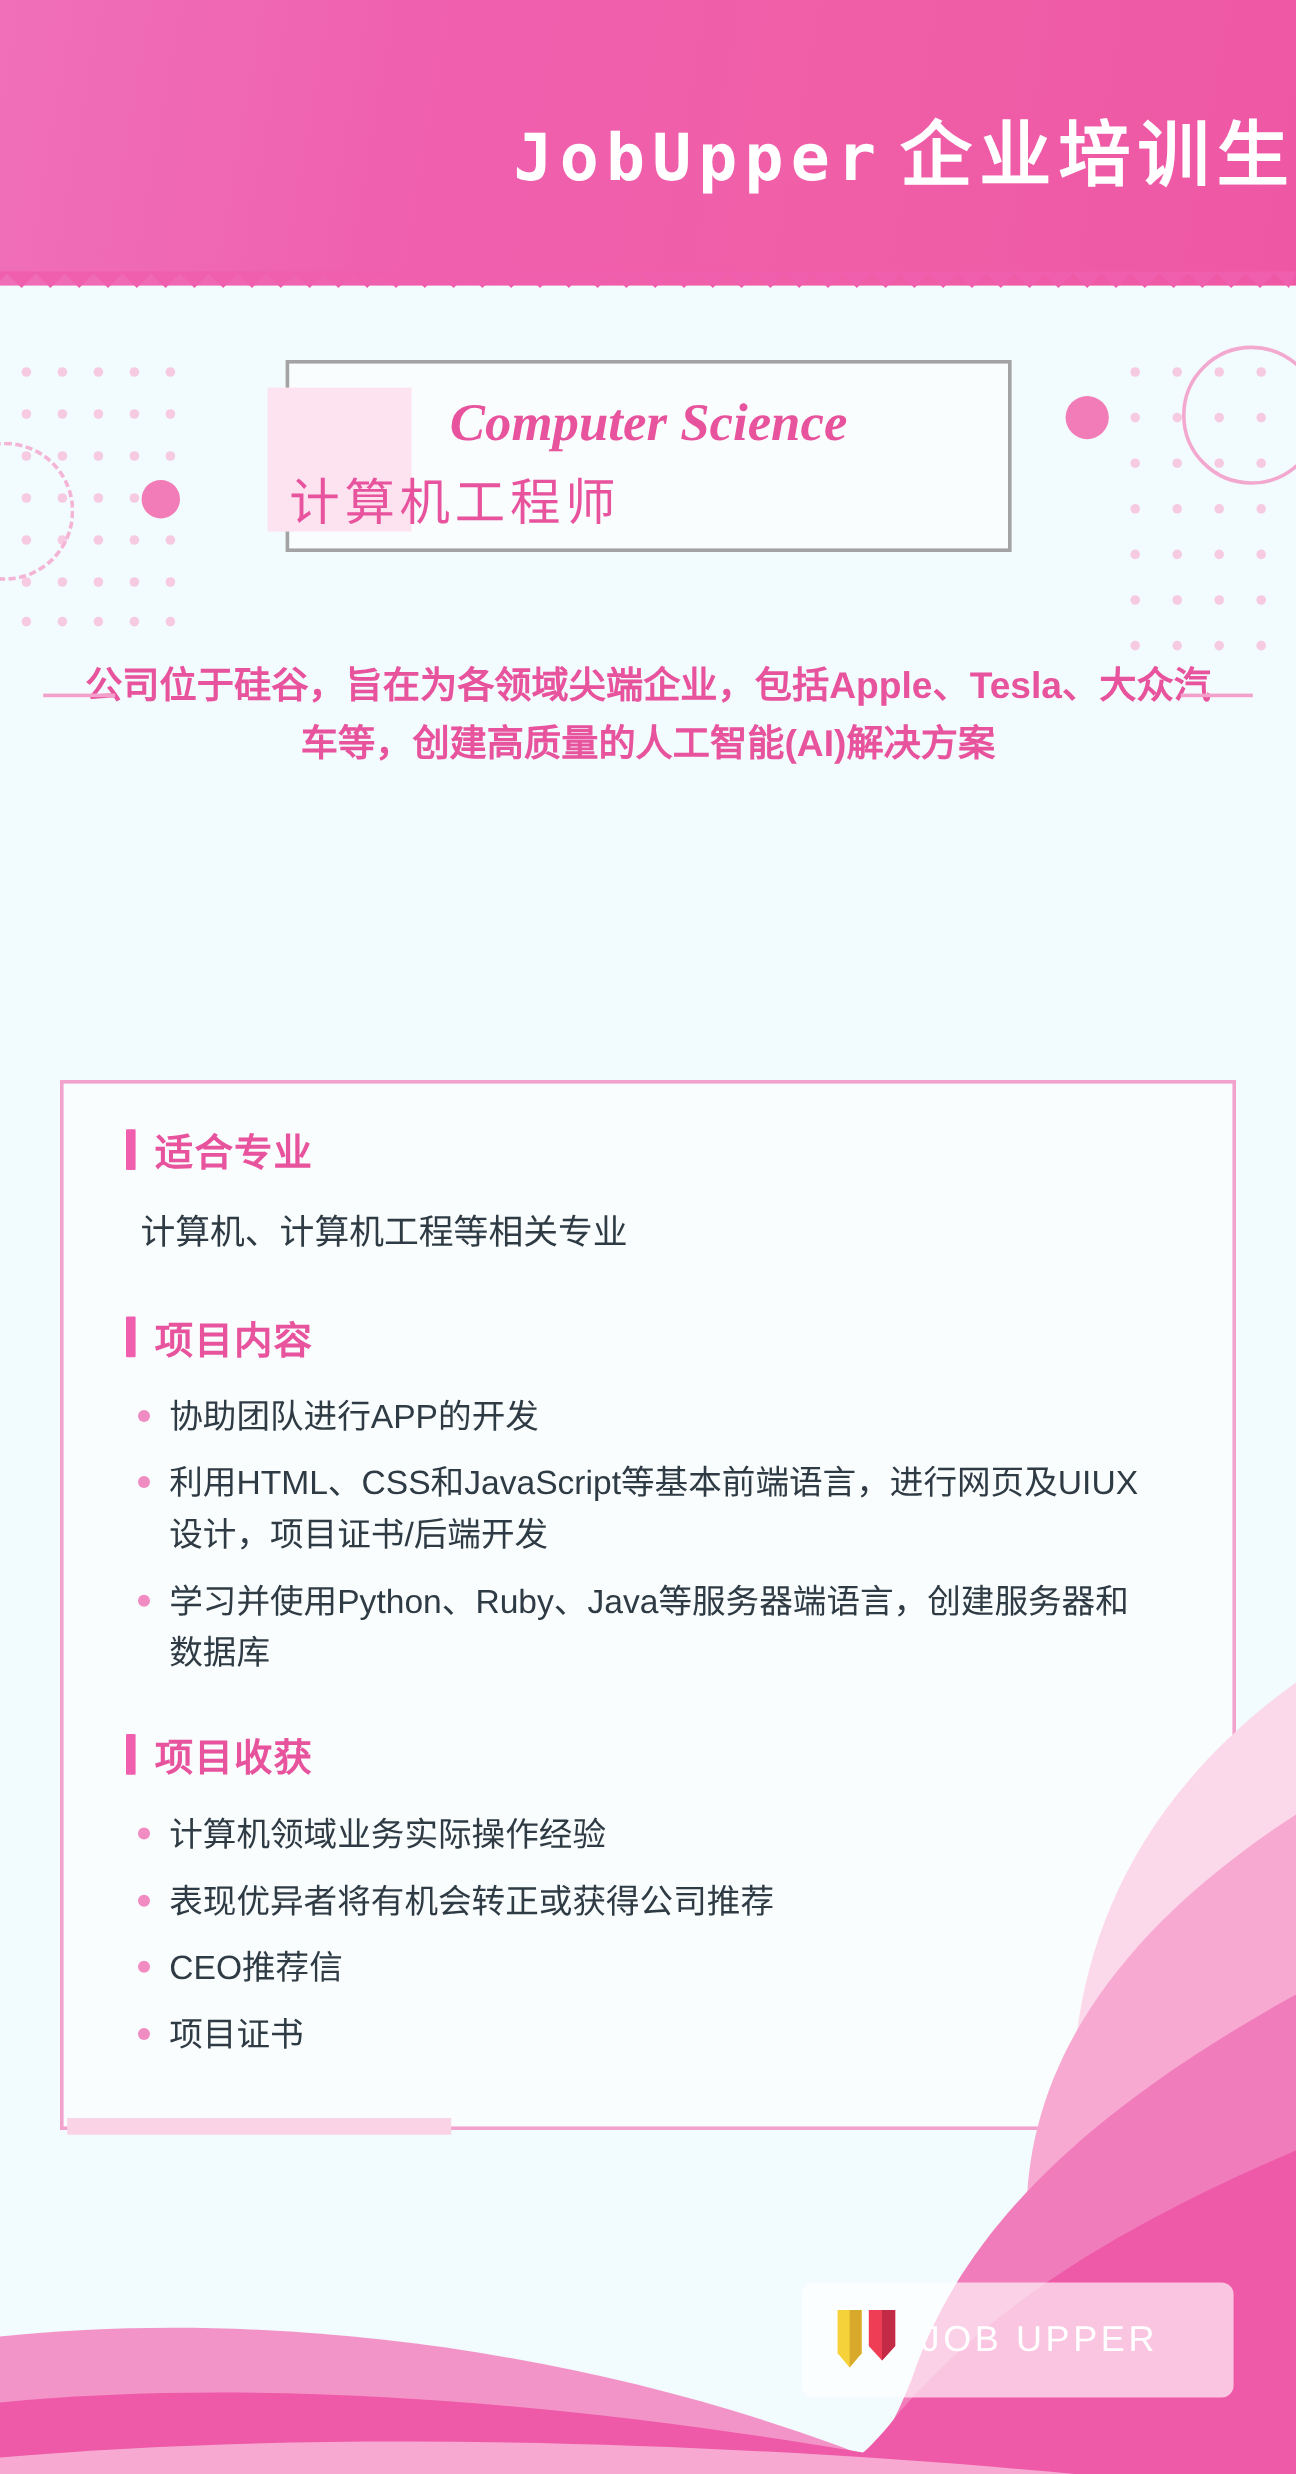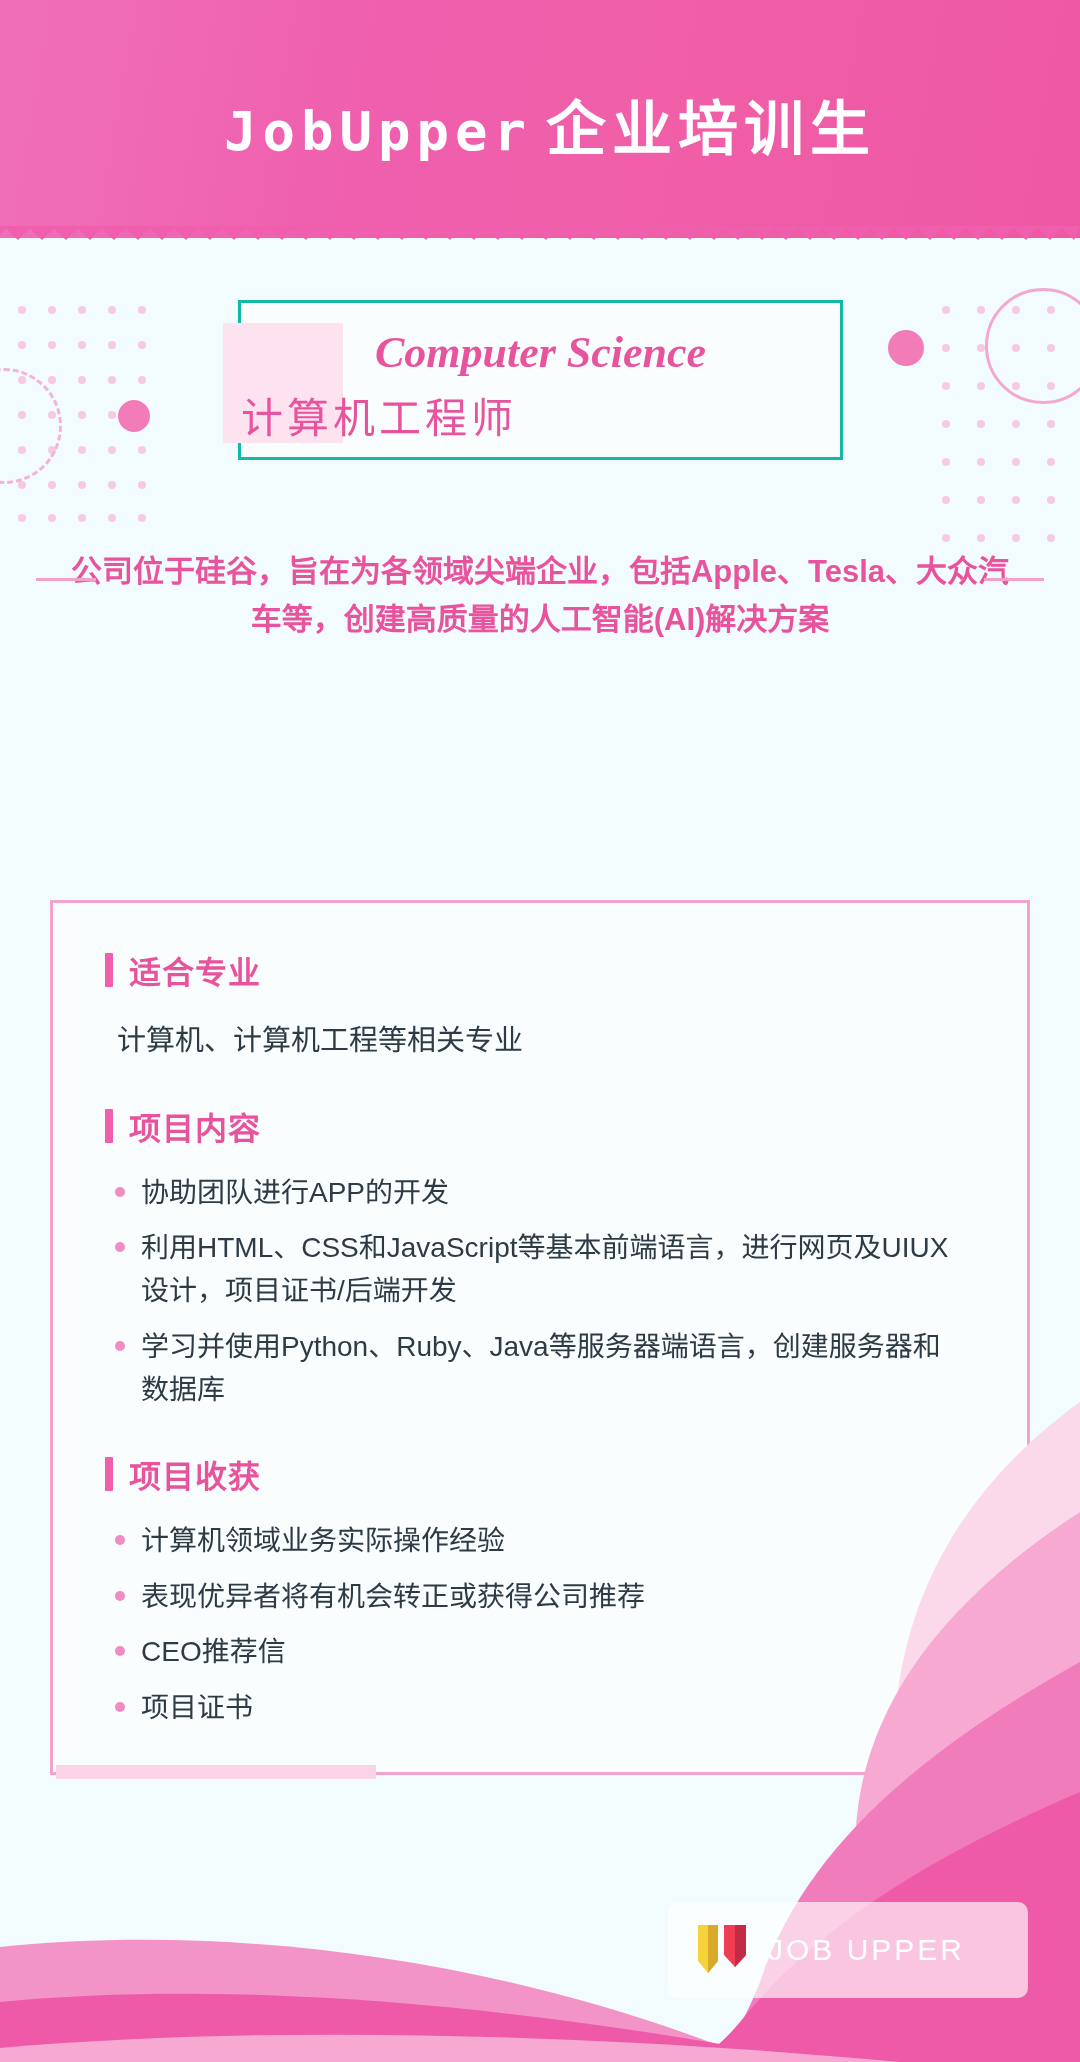--- a/index.html
+++ b/index.html
@@ -24,21 +24,21 @@
     width: 1080px;
     height: 238px;
     background: linear-gradient(100deg, #f06fb8 0%, #ef5fae 35%, #f05fa8 60%, #ee57a4 100%);
     overflow: hidden;
   }
   .header-title {
     position: absolute;
     left: 0;
     right: 0;
     top: 80px;
-    text-align: center;
+    text-align: right;
     color: #ffffff;
     font-size: 58px;
     font-weight: bold;
     letter-spacing: 2px;
     white-space: nowrap;
     margin-left: 20px;
   }
   .header-title .en {
     font-family: "DejaVu Sans Mono", monospace;
     font-weight: bold;
@@ -93,21 +93,21 @@
     border: 3px dashed #f4b4d6;
   }
 
   
   .title-card {
     position: absolute;
     left: 238px;
     top: 300px;
     width: 605px;
     height: 160px;
-    border: 3px solid #14b8a6;
+    border: 3px solid #a3a3a3;
     background: rgba(255,255,255,0.55);
     box-sizing: border-box;
   }
   .title-card .shade {
     position: absolute;
     left: -18px;
     top: 20px;
     width: 120px;
     height: 120px;
     background: #fde3f0;
@@ -248,21 +248,21 @@
     position: absolute;
     left: -26px;
     top: 16px;
     width: 10px;
     height: 10px;
     border-radius: 50%;
     background: #f08cc2;
   }
   .sp-40 { height: 40px; }
   .sp-28 { height: 28px; }
-  .card-inner { padding-top: 44px; }
+  .card-inner { padding-top: 32px; }
 
   
   .waves {
     position: absolute;
     left: 0;
     bottom: 0;
     width: 1080px;
     height: 700px;
     pointer-events: none;
   }

